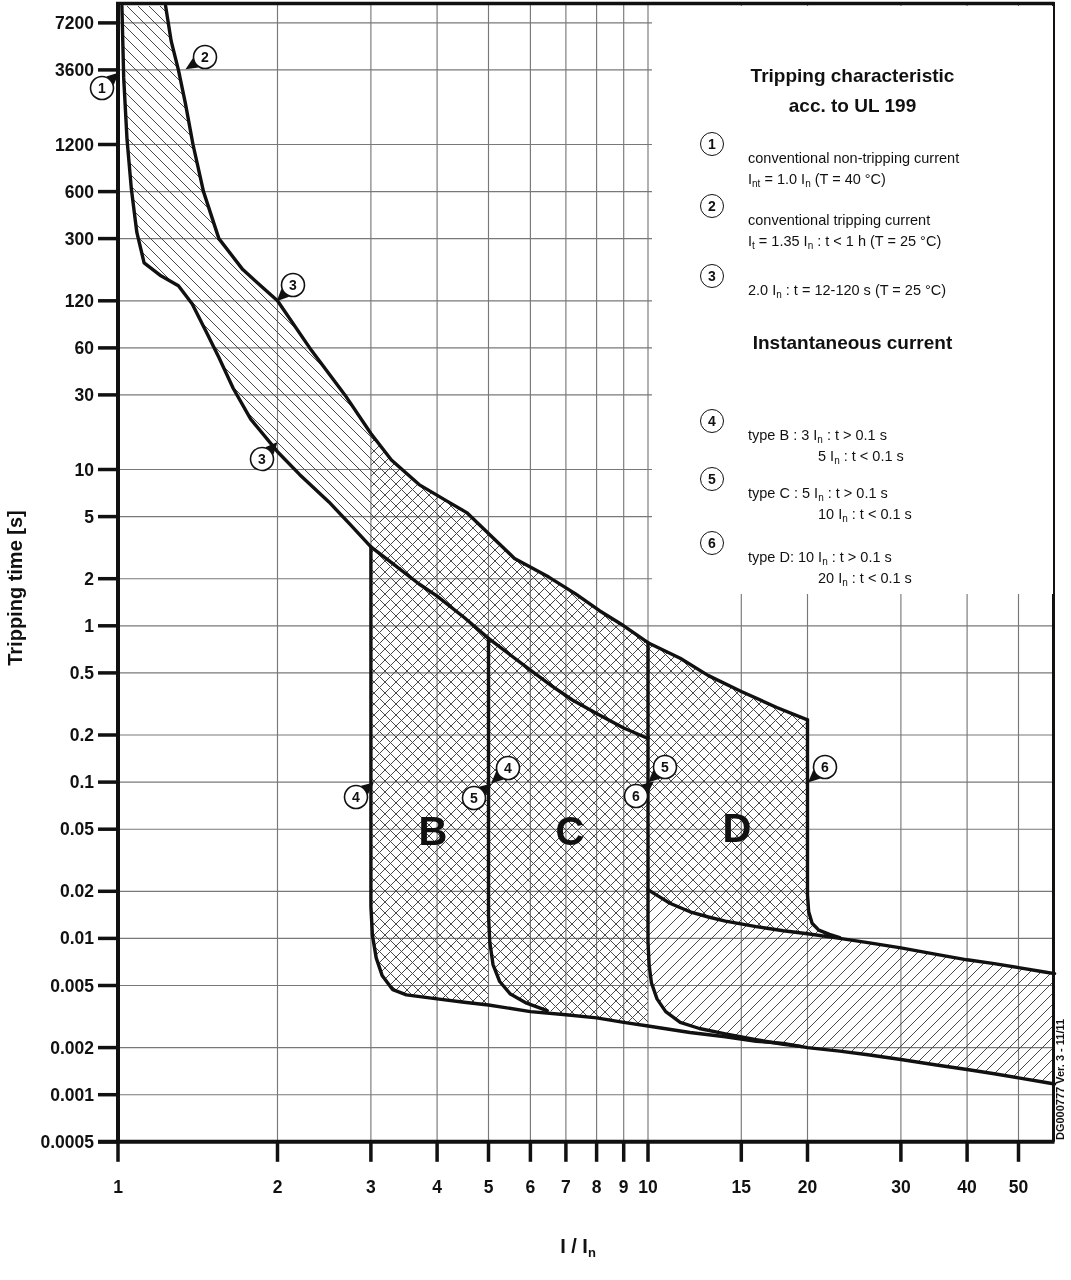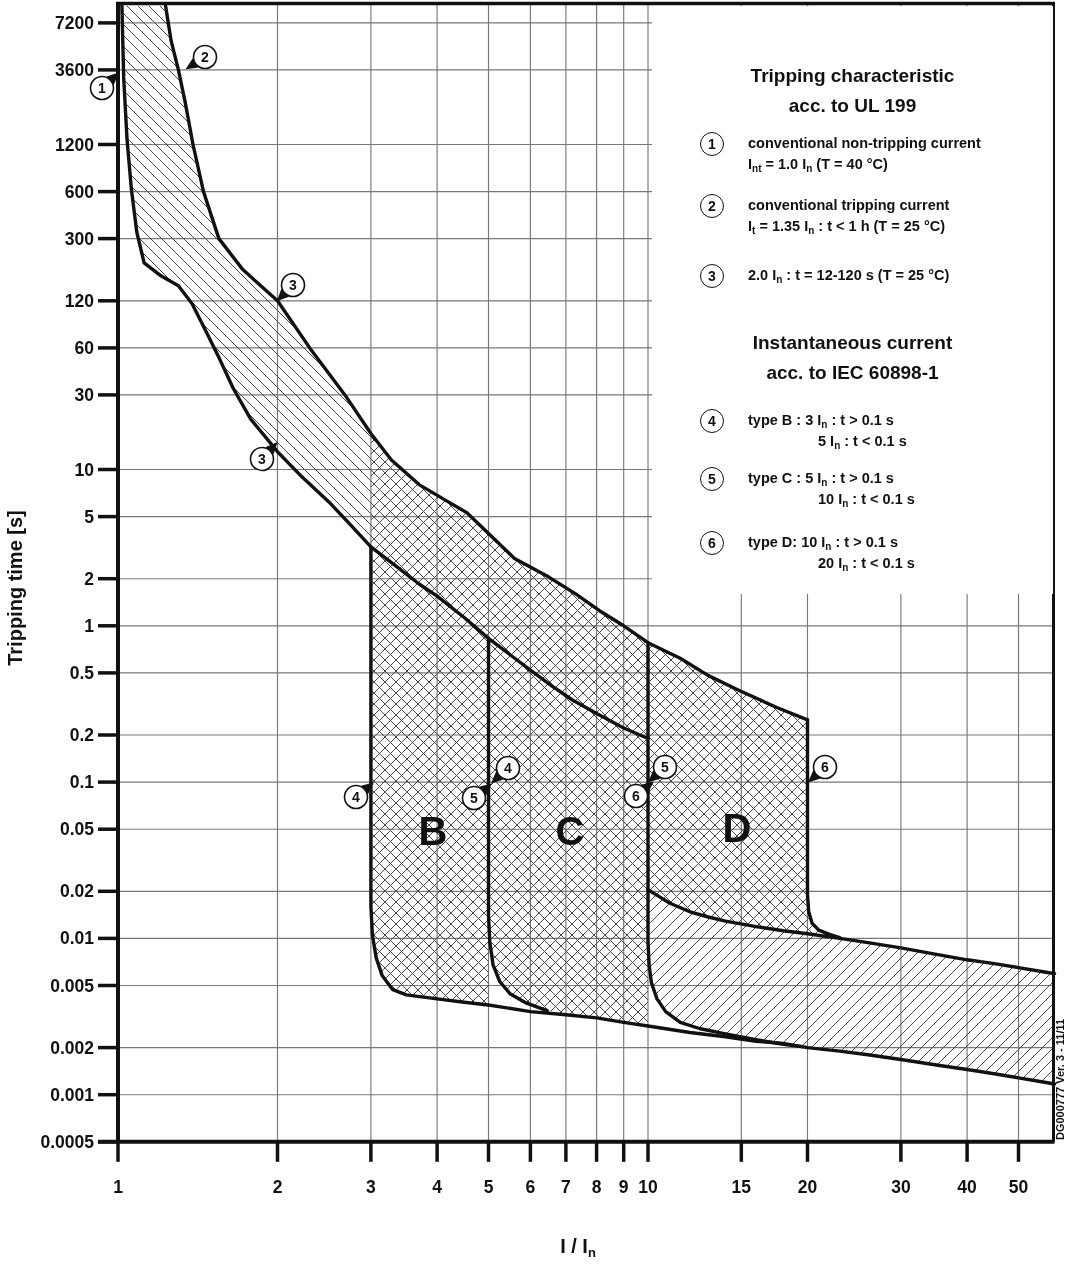--- a/index.html
+++ b/index.html
@@ -6,21 +6,21 @@
   #stage{position:relative;width:1071px;height:1280px;background:#8b5cf6;overflow:hidden;
          font-family:"Liberation Sans","DejaVu Sans",sans-serif;}
   #chart-svg{position:absolute;left:0;top:0;}
   
   #legend{position:absolute;left:652px;top:6px;width:401px;height:588px;background:#ffffff;}
   .lg-title{position:absolute;left:0;width:100%;text-align:center;font-weight:bold;
             font-size:19px;line-height:30px;color:#111;}
   .lg-item{position:absolute;left:0;width:100%;}
   .lg-num{position:absolute;left:48px;top:0;width:22px;height:22px;border:1.6px solid #111;
           border-radius:50%;text-align:center;line-height:22px;font-weight:bold;font-size:14px;color:#111;}
-  .lg-lines{position:absolute;left:96px;top:1px;font-weight:bold;font-size:14.5px;
+  .lg-lines{position:absolute;left:96px;top:16px;font-weight:normal;font-size:14.5px;
             line-height:21px;color:#111;white-space:nowrap;}
   .lg-line{display:block;}
   .lg-line.pad{padding-left:70px;}
   .lg-lines sub{font-size:10px;vertical-align:-3px;line-height:0;margin-top:20px;}
 </style>
 </head>
 <body>
 
 <div id="stage">
 
@@ -261,21 +261,20 @@
         </div>
       </div>
       <div class="lg-item" style="top: 258px;">
         <span class="lg-num">3</span>
         <div class="lg-lines">
           <span class="lg-line">2.0 I<sub>n</sub> :  t = 12-120 s (T = 25 °C)</span>
         </div>
       </div>
       <div class="lg-title" style="top: 322px;">
         <div>Instantaneous current</div>
-        <div>acc. to IEC 60898-1</div>
       </div>
       <div class="lg-item" style="top: 403px;">
         <span class="lg-num">4</span>
         <div class="lg-lines">
           <span class="lg-line">type B :   3 I<sub>n</sub>  : t &gt; 0.1 s</span>
           <span class="lg-line pad">5 I<sub>n</sub>  : t &lt; 0.1 s</span>
         </div>
       </div>
       <div class="lg-item" style="top: 461px;">
         <span class="lg-num">5</span>

